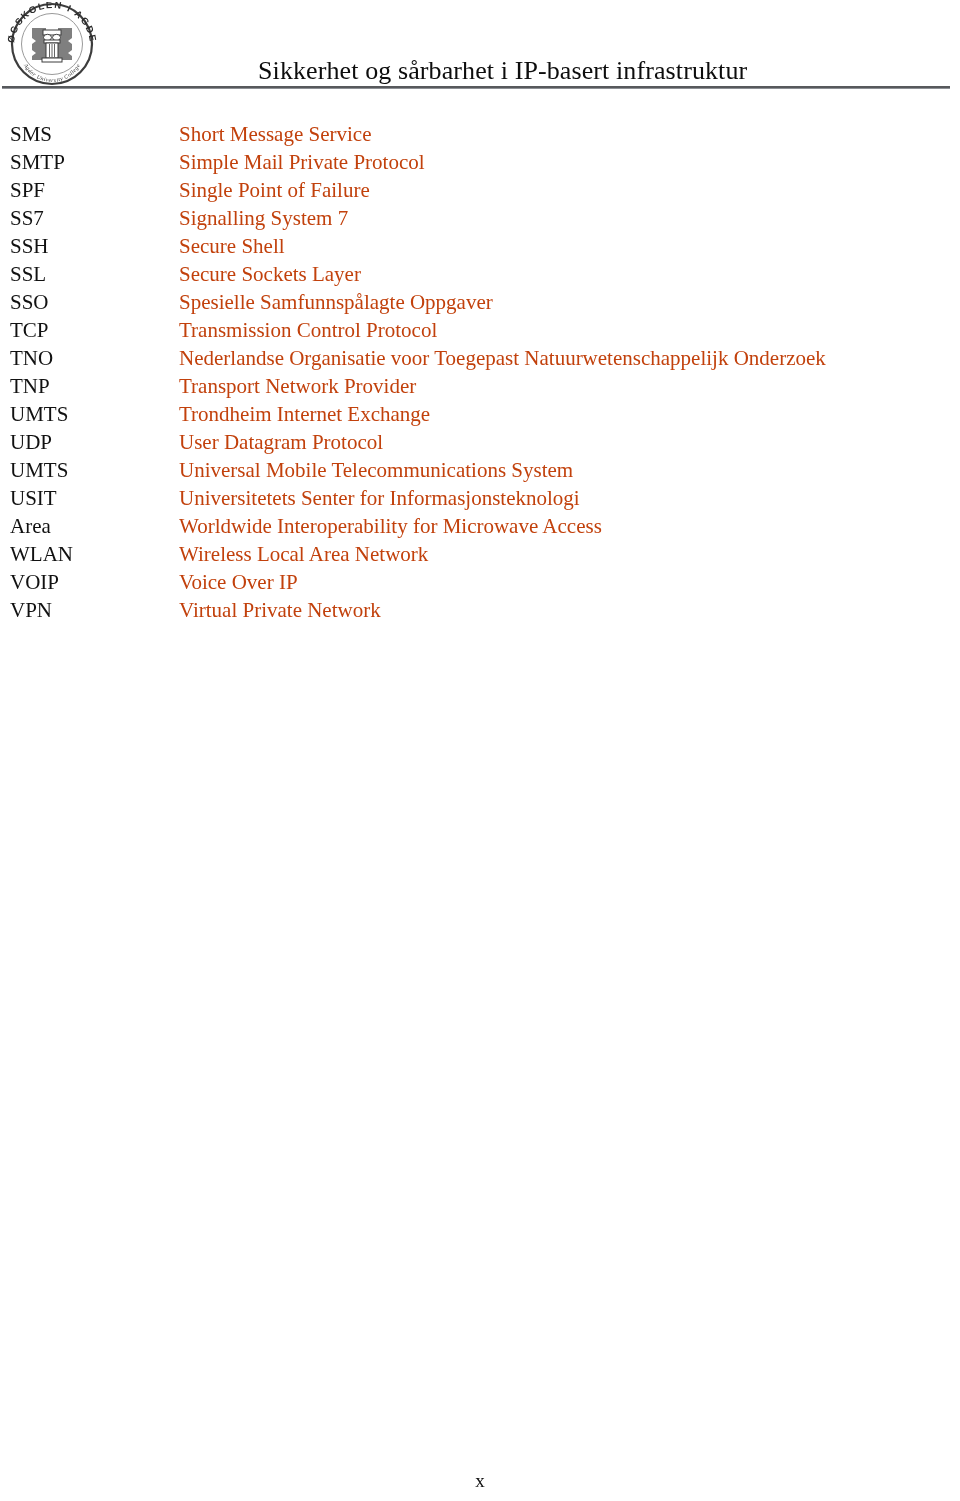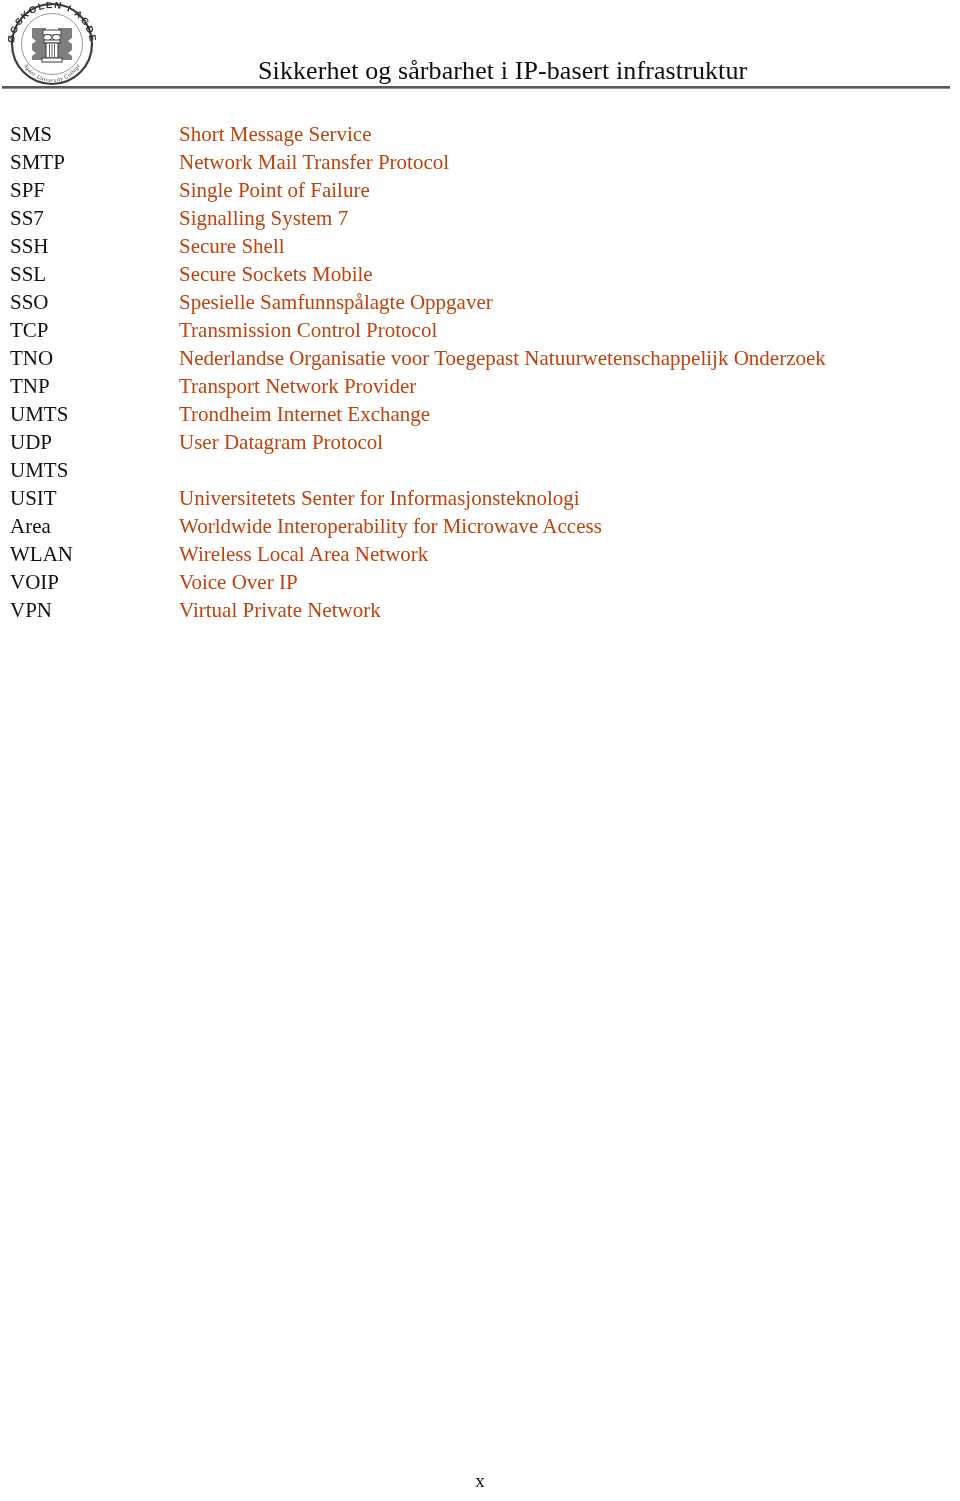--- a/index.html
+++ b/index.html
@@ -147,37 +147,37 @@
 </div>
 
 <div class="abbr-list">
 
   <div class="abbr-row">
     <span class="abbr-term">SMS</span>
     <span class="abbr-def">Short Message Service</span>
   </div>
   <div class="abbr-row">
     <span class="abbr-term">SMTP</span>
-    <span class="abbr-def">Network Mail Transfer Protocol</span>
+    <span class="abbr-def">Simple Mail Private Protocol</span>
   </div>
   <div class="abbr-row">
     <span class="abbr-term">SPF</span>
     <span class="abbr-def">Single Point of Failure</span>
   </div>
   <div class="abbr-row">
     <span class="abbr-term">SS7</span>
     <span class="abbr-def">Signalling System 7</span>
   </div>
   <div class="abbr-row">
     <span class="abbr-term">SSH</span>
     <span class="abbr-def">Secure Shell</span>
   </div>
   <div class="abbr-row">
     <span class="abbr-term">SSL</span>
-    <span class="abbr-def">Secure Sockets Mobile</span>
+    <span class="abbr-def">Secure Sockets Layer</span>
   </div>
   <div class="abbr-row">
     <span class="abbr-term">SSO</span>
     <span class="abbr-def">Spesielle Samfunnspålagte Oppgaver</span>
   </div>
   <div class="abbr-row">
     <span class="abbr-term">TCP</span>
     <span class="abbr-def">Transmission Control Protocol</span>
   </div>
   <div class="abbr-row">
@@ -191,20 +191,21 @@
   <div class="abbr-row">
     <span class="abbr-term">UMTS</span>
     <span class="abbr-def">Trondheim Internet Exchange</span>
   </div>
   <div class="abbr-row">
     <span class="abbr-term">UDP</span>
     <span class="abbr-def">User Datagram Protocol</span>
   </div>
   <div class="abbr-row">
     <span class="abbr-term">UMTS</span>
+    <span class="abbr-def">Universal Mobile Telecommunications System</span>
   </div>
   <div class="abbr-row">
     <span class="abbr-term">USIT</span>
     <span class="abbr-def">Universitetets Senter for Informasjonsteknologi</span>
   </div>
   <div class="abbr-row">
     <span class="abbr-term">Area</span>
     <span class="abbr-def">Worldwide Interoperability for Microwave Access</span>
   </div>
   <div class="abbr-row">

